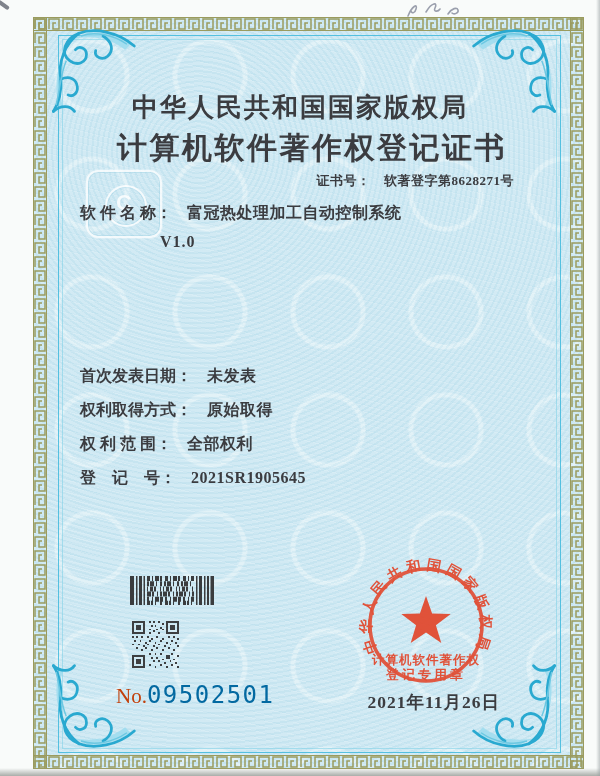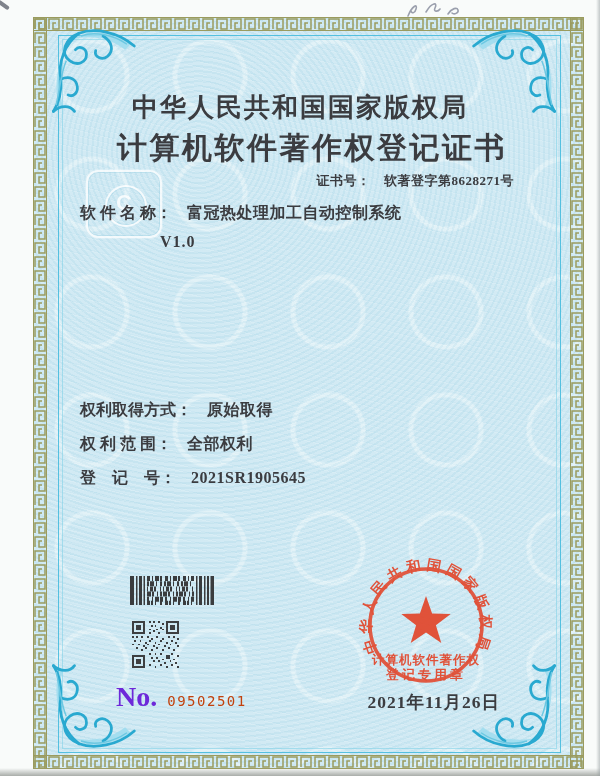--- a/index.html
+++ b/index.html
@@ -51,23 +51,23 @@
   .row .flabel{display:inline-block;min-width:78px;}
   .row .fvalue{margin-left:15px;letter-spacing:.5px;}
   .v2{position:absolute;left:160px;top:233px;font-size:16px;letter-spacing:1px;}
   .para{position:absolute;left:78px;top:497px;width:447px;
     font-size:15.5px;line-height:37px;text-indent:2em;letter-spacing:.5px;text-align:justify;}
 
   
   .barcode{position:absolute;left:130px;top:576px;}
   .qrcode{position:absolute;left:132px;top:621px;}
   .no-line{position:absolute;left:116px;top:681px;white-space:nowrap;}
-  .no-label{font-size:28px;color:#6d28d9;font-weight:700;}
+  .no-label{font-size:21px;color:#c2410c;font-weight:400;}
   .no-value{font-family:"DejaVu Sans Mono","Liberation Mono",monospace;
-    font-size:14px;color:#c2410c;letter-spacing:1.5px;margin-left:10px;}
+    font-size:24px;color:#0369a1;letter-spacing:1.5px;margin-left:0;}
 
   
   .seal{position:absolute;left:362px;top:561px;width:128px;height:128px;opacity:.93;}
   .seal svg{overflow:visible;}
   .date{position:absolute;left:352px;top:690px;width:148px;text-align:right;
     font-size:17.5px;letter-spacing:1px;}
 
   
   .emboss{position:absolute;left:86px;top:170px;width:72px;height:64px;
     border:2.5px solid rgba(255,255,255,.85);border-radius:12px;
@@ -158,20 +158,21 @@
     <div class="ring"></div>
     <div class="cglyph">C</div>
   </div>
 
   <div class="cn authority">中华人民共和国国家版权局</div>
   <div class="cn title">计算机软件著作权登记证书</div>
   <div class="cn certno">证书号：　软著登字第8628271号</div>
 
   <div class="cn row" style="top:203px"><span class="flabel">软 件 名 称：</span><span class="fvalue">富冠热处理加工自动控制系统</span></div>
   <div class="cn v2">V1.0</div>
+  <div class="cn row" style="top:366px"><span class="flabel">首次发表日期：</span><span class="fvalue">未发表</span></div>
   <div class="cn row" style="top:434px"><span class="flabel">权 利 范 围：</span><span class="fvalue">全部权利</span></div>
   <div class="cn row" style="top:400px"><span class="flabel">权利取得方式：</span><span class="fvalue">原始取得</span></div>
   <div class="cn row" style="top:468px"><span class="flabel">登　记　号：</span><span class="fvalue">2021SR1905645</span></div>
 
 
   <svg class="barcode" width="84" height="29" viewBox="0 0 84 29">
     <g fill="#3a3c3e">
       <rect x="0" width="4" height="29"></rect>
         <rect x="6" width="1.5" height="29"></rect>
         <rect x="9" width="3" height="29"></rect>

